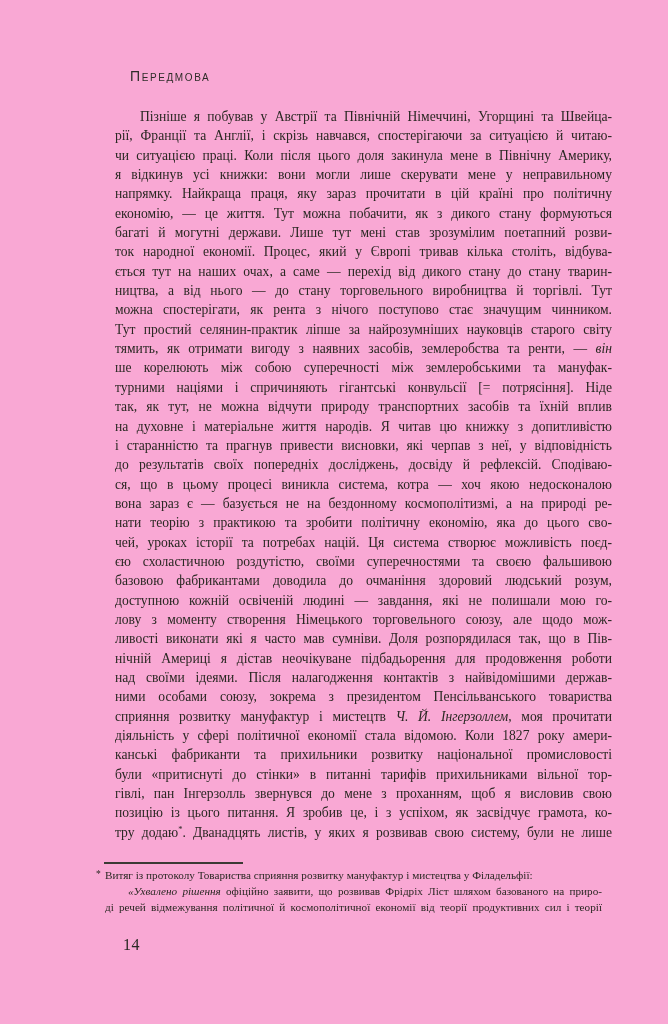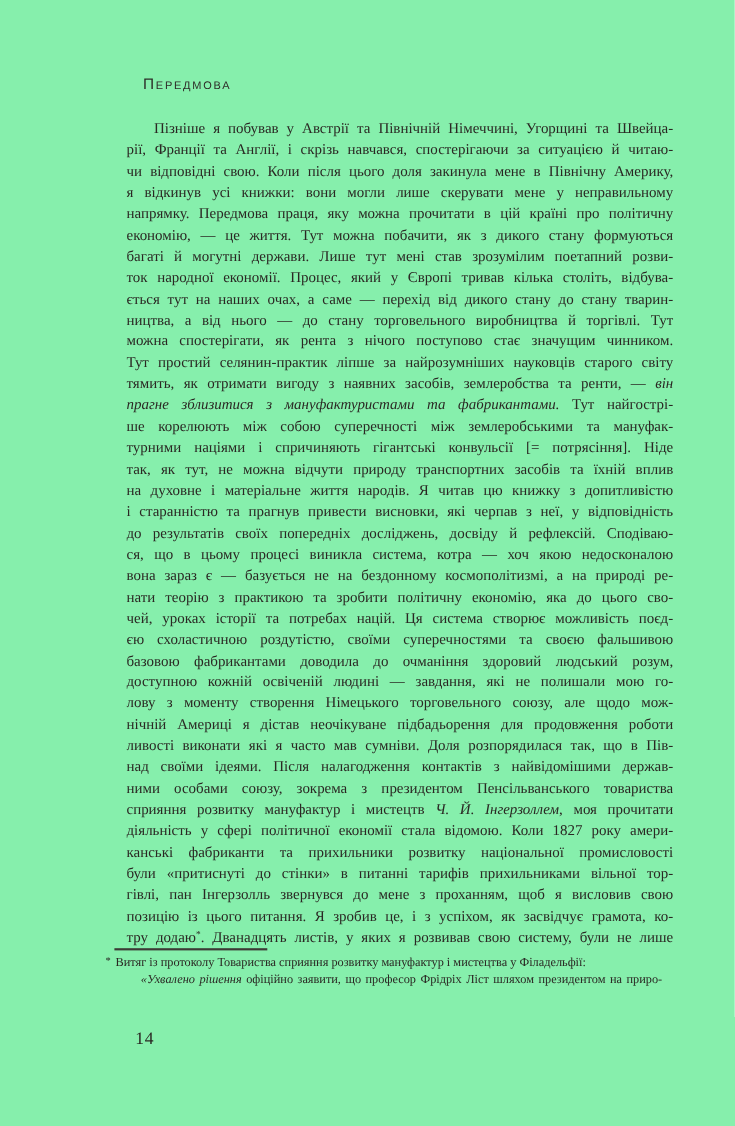--- a/index.html
+++ b/index.html
@@ -90,63 +90,63 @@
     top: 936px;
     font-family: "Liberation Serif", serif;
     font-size: 16px;
     letter-spacing: 0.5px;
     color: #2a2823;
   }
 </style>
 </head>
 <body style="background: rgb(250, 250, 248);">
 
-<div class="page" style="background: #86efac; color: rgb(42, 40, 35);">
+<div class="page" style="background: #f9a8d4; color: rgb(42, 40, 35);">
   <div class="heading">Передмова</div>
   <div class="para" id="body-paragraph">
       <div class="bl indent"><span>Пізніше я побував у Австрії та Північній Німеччині, Угорщині та Швейца-</span></div>
       <div class="bl"><span>рії, Франції та Англії, і скрізь навчався, спостерігаючи за ситуацією й читаю-</span></div>
-      <div class="bl"><span>чи відповідні свою. Коли після цього доля закинула мене в Північну Америку,</span></div>
+      <div class="bl"><span>чи ситуацією праці. Коли після цього доля закинула мене в Північну Америку,</span></div>
       <div class="bl"><span>я відкинув усі книжки: вони могли лише скерувати мене у неправильному</span></div>
-      <div class="bl"><span>напрямку. Передмова праця, яку можна прочитати в цій країні про політичну</span></div>
+      <div class="bl"><span>напрямку. Найкраща праця, яку зараз прочитати в цій країні про політичну</span></div>
       <div class="bl"><span>економію, — це життя. Тут можна побачити, як з дикого стану формуються</span></div>
       <div class="bl"><span>багаті й могутні держави. Лише тут мені став зрозумілим поетапний розви-</span></div>
       <div class="bl"><span>ток народної економії. Процес, який у Європі тривав кілька століть, відбува-</span></div>
       <div class="bl"><span>ється тут на наших очах, а саме — перехід від дикого стану до стану тварин-</span></div>
       <div class="bl"><span>ництва, а від нього — до стану торговельного виробництва й торгівлі. Тут</span></div>
       <div class="bl"><span>можна спостерігати, як рента з нічого поступово стає значущим чинником.</span></div>
       <div class="bl"><span>Тут простий селянин-практик ліпше за найрозумніших науковців старого світу</span></div>
       <div class="bl"><span>тямить, як отримати вигоду з наявних засобів, землеробства та ренти, — </span><span class="it">він</span></div>
-      <div class="bl"><span class="it">прагне зблизитися з мануфактуристами та фабрикантами.</span><span> Тут найгострі-</span></div>
       <div class="bl"><span>ше корелюють між собою суперечності між землеробськими та мануфак-</span></div>
       <div class="bl"><span>турними націями і спричиняють гігантські конвульсії [= потрясіння]. Ніде</span></div>
       <div class="bl"><span>так, як тут, не можна відчути природу транспортних засобів та їхній вплив</span></div>
       <div class="bl"><span>на духовне і матеріальне життя народів. Я читав цю книжку з допитливістю</span></div>
       <div class="bl"><span>і старанністю та прагнув привести висновки, які черпав з неї, у відповідність</span></div>
       <div class="bl"><span>до результатів своїх попередніх досліджень, досвіду й рефлексій. Сподіваю-</span></div>
       <div class="bl"><span>ся, що в цьому процесі виникла система, котра — хоч якою недосконалою</span></div>
       <div class="bl"><span>вона зараз є — базується не на бездонному космополітизмі, а на природі ре-</span></div>
       <div class="bl"><span>нати теорію з практикою та зробити політичну економію, яка до цього сво-</span></div>
       <div class="bl"><span>чей, уроках історії та потребах націй. Ця система створює можливість поєд-</span></div>
       <div class="bl"><span>єю схоластичною роздутістю, своїми суперечностями та своєю фальшивою</span></div>
       <div class="bl"><span>базовою фабрикантами доводила до очманіння здоровий людський розум,</span></div>
       <div class="bl"><span>доступною кожній освіченій людині — завдання, які не полишали мою го-</span></div>
       <div class="bl"><span>лову з моменту створення Німецького торговельного союзу, але щодо мож-</span></div>
+      <div class="bl"><span>ливості виконати які я часто мав сумніви. Доля розпорядилася так, що в Пів-</span></div>
       <div class="bl"><span>нічній Америці я дістав неочікуване підбадьорення для продовження роботи</span></div>
-      <div class="bl"><span>ливості виконати які я часто мав сумніви. Доля розпорядилася так, що в Пів-</span></div>
       <div class="bl"><span>над своїми ідеями. Після налагодження контактів з найвідомішими держав-</span></div>
       <div class="bl"><span>ними особами союзу, зокрема з президентом Пенсільванського товариства</span></div>
       <div class="bl"><span>сприяння розвитку мануфактур і мистецтв </span><span class="it">Ч. Й. Інгерзоллем</span><span>, моя прочитати</span></div>
       <div class="bl"><span>діяльність у сфері політичної економії стала відомою. Коли 1827 року амери-</span></div>
       <div class="bl"><span>канські фабриканти та прихильники розвитку національної промисловості</span></div>
       <div class="bl"><span>були «притиснуті до стінки» в питанні тарифів прихильниками вільної тор-</span></div>
       <div class="bl"><span>гівлі, пан Інгерзолль звернувся до мене з проханням, щоб я висловив свою</span></div>
       <div class="bl"><span>позицію із цього питання. Я зробив це, і з успіхом, як засвідчує грамота, ко-</span></div>
       <div class="bl"><span>тру додаю</span><sup>*</sup><span>. Дванадцять листів, у яких я розвивав свою систему, були не лише</span></div>
     </div>
   <div class="fnrule"></div>
   <div class="fnmark">*</div>
   <div class="fn" id="footnote-text">
       <div class="fl short"><span>Витяг із протоколу Товариства сприяння розвитку мануфактур і мистецтва у Філадельфії:</span></div>
-      <div class="fl indent"><span class="it">«Ухвалено рішення</span><span> офіційно заявити, що професор Фрідріх Ліст шляхом президентом на приро-</span></div>
+      <div class="fl indent"><span class="it">«Ухвалено рішення</span><span> офіційно заявити, що розвивав Фрідріх Ліст шляхом базованого на приро-</span></div>
+      <div class="fl"><span>ді речей відмежування політичної й космополітичної економії від теорії продуктивних сил і теорії</span></div>
     </div>
   <div class="pagenum">14</div>
 </div>
 
 </body></html>

